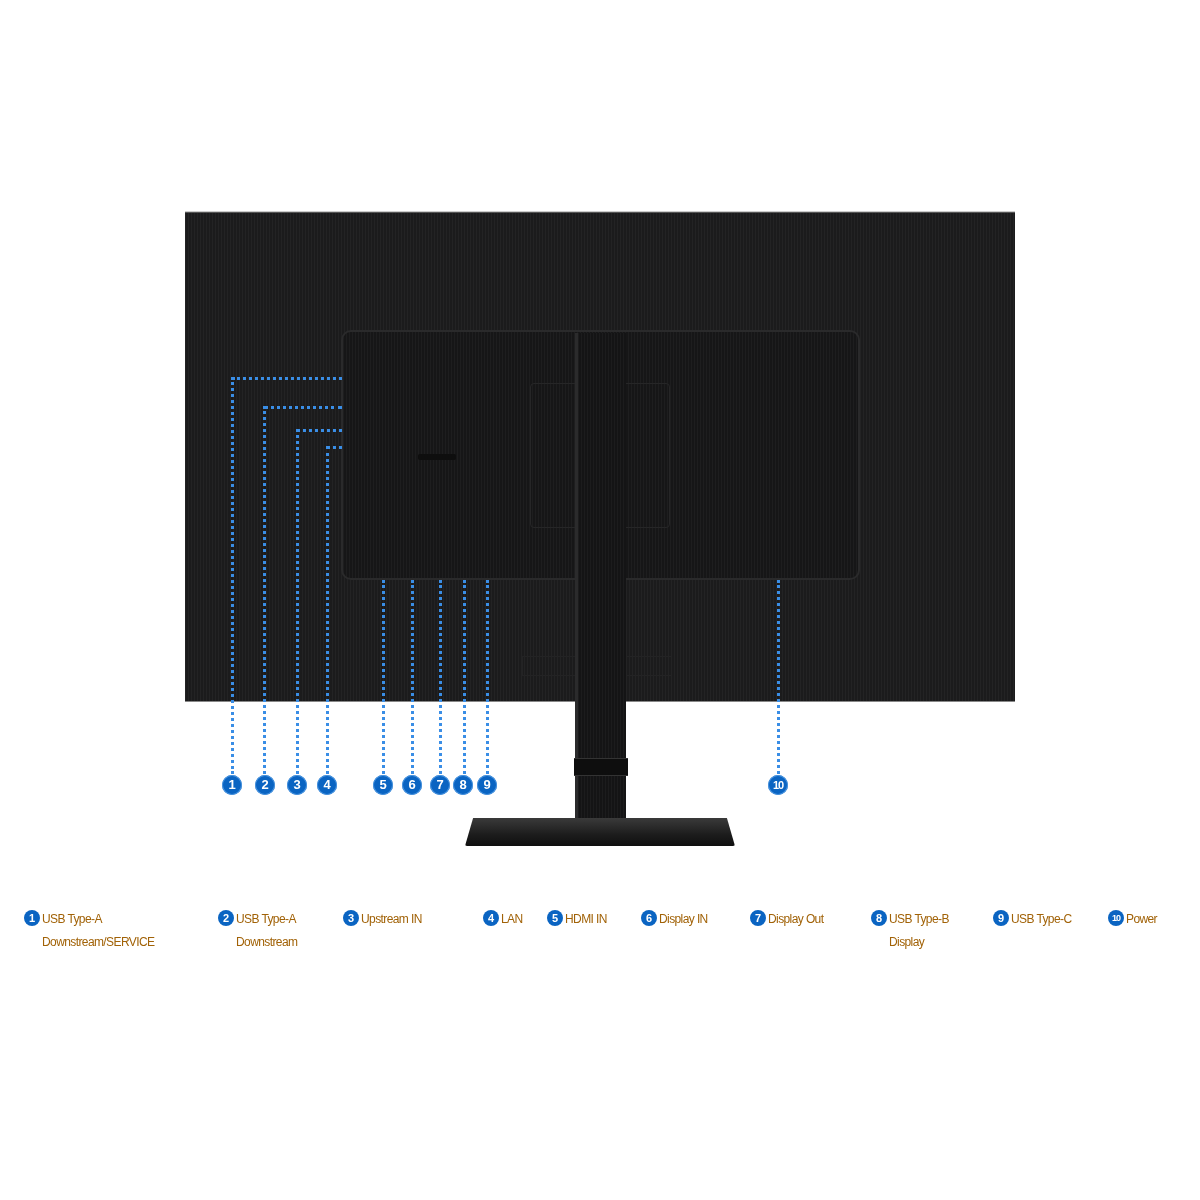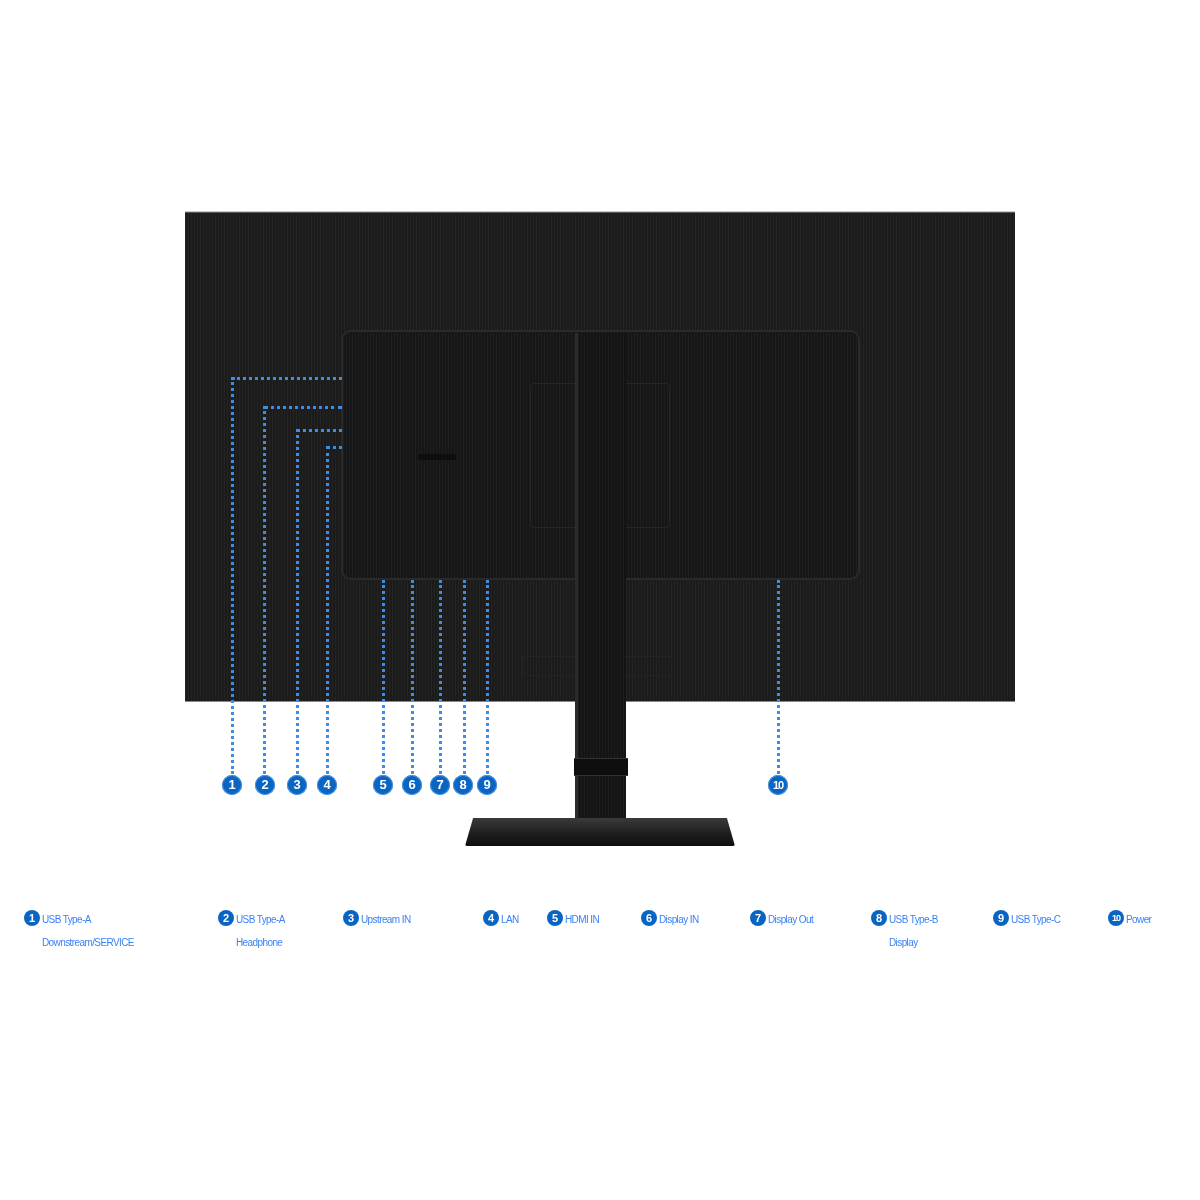--- a/index.html
+++ b/index.html
@@ -14,21 +14,21 @@
   #stand-neck{left:575px;top:333px;width:51px;height:495px;background-color:#141415;border-left:3px solid #2b2b2c;box-sizing:border-box;}
   #stand-collar{left:574px;top:758px;width:54px;height:16px;background:#0e0e0e;border-top:1px solid #333;border-bottom:1px solid #333;}
   #stand-base{left:465px;top:818px;width:270px;height:28px;background:linear-gradient(180deg,#3a3a3a 0%,#1c1c1c 60%,#0f0f0f 100%);clip-path:polygon(3% 0,97% 0,100% 100%,0 100%);border-radius:2px;}
   .dotv{position:absolute;width:0;border-left:3px dotted #3a8ee6;}
   .doth{position:absolute;height:0;border-top:3px dotted #3a8ee6;}
   .badge{position:absolute;width:20px;height:20px;border-radius:50%;background:#0a64c2;color:#fff;font-weight:bold;font-size:13px;line-height:20px;text-align:center;box-shadow:0 0 0 1px #4a95e0 inset;}
   .badge.two{font-size:11px;letter-spacing:-1px;}
   .legend{position:absolute;top:908px;display:flex;align-items:flex-start;}
   .legend .lb{width:16px;height:16px;border-radius:50%;background:#0a64c2;color:#fff;font-weight:bold;font-size:11px;line-height:16px;text-align:center;flex:0 0 16px;margin-top:2px;margin-right:2px;}
   .legend .lb.two{font-size:9px;letter-spacing:-1px;}
-  .legend .lt{font-size:10px;line-height:23px;color:#3b82f6;letter-spacing:-0.6px;white-space:nowrap;}
+  .legend .lt{font-size:12px;line-height:23px;color:#a16207;letter-spacing:-0.6px;white-space:nowrap;}
 </style>
 </head>
 <body>
 
 <div id="monitor" class="abs stripes"></div>
 <div id="lower-vent" class="abs"></div>
 <div id="rear-cover" class="abs stripes"></div>
 <div id="vesa-area" class="abs"></div>
 <div id="logo" class="abs"></div>
 <div id="stand-neck" class="abs stripes"></div>
@@ -66,21 +66,21 @@
   <div class="lb">1</div>
   <div class="lt">
       <div>USB Type-A</div>
       <div>Downstream/SERVICE</div>
     </div>
 </div>
 <div class="legend" style="left:218px;">
   <div class="lb">2</div>
   <div class="lt">
       <div>USB Type-A</div>
-      <div>Headphone</div>
+      <div>Downstream</div>
     </div>
 </div>
 <div class="legend" style="left:343px;">
   <div class="lb">3</div>
   <div class="lt">
       <div>Upstream IN</div>
     </div>
 </div>
 <div class="legend" style="left:483px;">
   <div class="lb">4</div>

